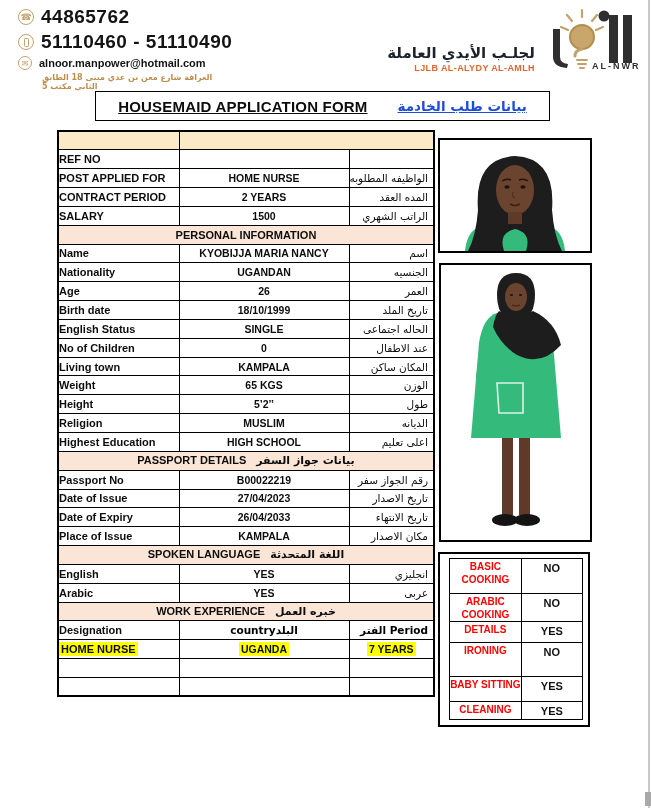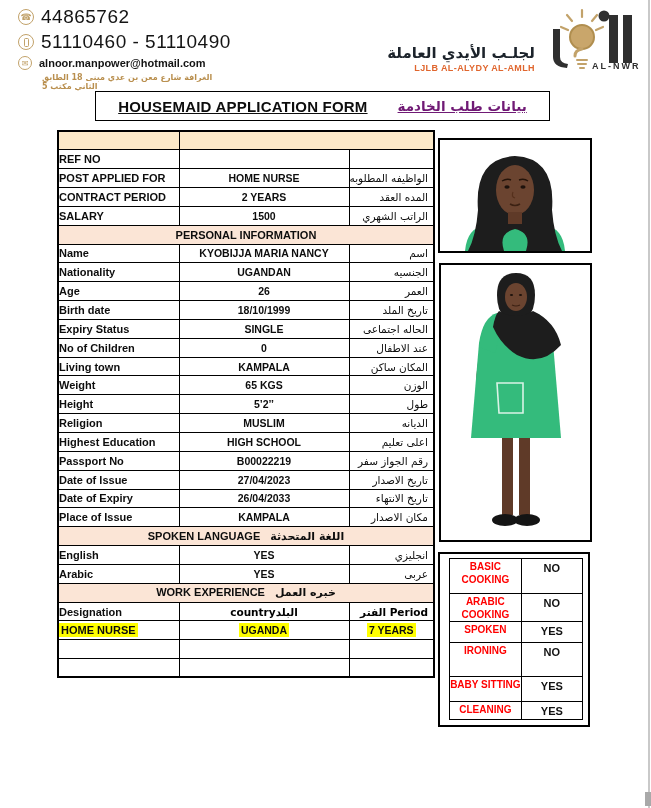--- a/index.html
+++ b/index.html
@@ -13,42 +13,42 @@
   
   .contact { position:absolute; left:18px; top:6px; }
   .contact-row { display:flex; align-items:center; margin-bottom:3px; }
   .icon-circle {
     width:16px; height:16px; border:1.5px solid #C2A26A; border-radius:50%;
     display:flex; align-items:center; justify-content:center;
     color:#C2A26A; font-size:9px; margin-right:7px; flex:0 0 auto;
   }
   .icon-circle.small { width:14px; height:14px; font-size:8px; }
   .mobile-glyph { width:5px; height:9px; border:1.2px solid #C2A26A; border-radius:1.5px; }
-  .phone-number { font-size:19px; font-weight:400; color:#141414; letter-spacing:0.5px; }
+  .phone-number { font-size:19px; font-weight:700; color:#141414; letter-spacing:0.5px; }
   .email-text { font-size:11px; font-weight:700; color:#141414; }
   .address-ar {
     margin-left:24px; margin-top:2px; font-size:8px; font-weight:700;
     color:#B98F4E; font-family:"DejaVu Sans", sans-serif; direction:rtl; text-align:left;
     width:175px;
   }
 
   
   .brand-text { position:absolute; left:375px; top:44px; width:160px; text-align:right; }
   .company-ar { font-size:15px; font-weight:700; color:#1c232b; font-family:"DejaVu Sans", sans-serif; }
   .company-translit { font-size:9px; font-weight:700; color:#E0662E; letter-spacing:0.4px; margin-top:1px; }
   .logo-box { position:absolute; left:544px; top:5px; width:96px; height:72px; }
 
   
   .title-box {
     position:absolute; left:95px; top:91px; width:455px; height:30px;
     border:1.6px solid #000; display:flex; align-items:center; justify-content:center; gap:30px;
     background:#fff;
   }
   .title-en { font-size:15px; font-weight:800; text-decoration:underline; color:#0d0d0d; letter-spacing:0.2px; }
-  .title-ar { font-size:13.5px; font-weight:700; text-decoration:underline; color:#701a75; font-family:"DejaVu Sans", sans-serif; }
+  .title-ar { font-size:13.5px; font-weight:700; text-decoration:underline; color:#1d4ed8; font-family:"DejaVu Sans", sans-serif; }
 
   
   .app-table {
     position:absolute; left:57px; top:130px; width:376px;
     border-collapse:collapse; table-layout:fixed; border:2px solid #000;
   }
   .app-table td { border:1px solid #000; height:18.85px; overflow:hidden; white-space:nowrap; }
   td.lbl { font-weight:700; font-size:11px; text-align:left; color:#0d0d0d; }
   td.val { font-weight:700; font-size:10.5px; text-align:center; color:#0d0d0d; }
   td.arr { font-size:10.5px; text-align:right; padding-right:5px; font-family:"DejaVu Sans", sans-serif; color:#0d0d0d; }
@@ -191,21 +191,21 @@
           <td class="lbl">Age</td>
           <td class="val">26</td>
           <td class="arr">العمر</td>
         </tr>
         <tr>
           <td class="lbl">Birth date</td>
           <td class="val">18/10/1999</td>
           <td class="arr">تاريخ الملد</td>
         </tr>
         <tr>
-          <td class="lbl">Expiry Status</td>
+          <td class="lbl">English Status</td>
           <td class="val">SINGLE</td>
           <td class="arr">الحاله اجتماعى</td>
         </tr>
         <tr>
           <td class="lbl">No of Children</td>
           <td class="val">0</td>
           <td class="arr">عند الاطفال</td>
         </tr>
         <tr>
           <td class="lbl">Living town</td>
@@ -224,20 +224,23 @@
         </tr>
         <tr>
           <td class="lbl">Religion</td>
           <td class="val">MUSLIM</td>
           <td class="arr">الديانه</td>
         </tr>
         <tr>
           <td class="lbl">Highest Education</td>
           <td class="val">HIGH SCHOOL</td>
           <td class="arr">اعلى تعليم</td>
+        </tr>
+        <tr>
+          <td class="section" colspan="3"><span>PASSPORT DETAILS</span><span class="sec-ar">بيانات جواز السفر</span></td>
         </tr>
         <tr>
           <td class="lbl">Passport No</td>
           <td class="val">B00022219</td>
           <td class="arr">رقم الجواز سفر</td>
         </tr>
         <tr>
           <td class="lbl">Date of Issue</td>
           <td class="val">27/04/2023</td>
           <td class="arr">تاريخ الاصدار</td>
@@ -349,21 +352,21 @@
       <tbody id="skills-body">
           <tr>
             <td class="sk-label">BASIC COOKING</td>
             <td class="sk-val">NO</td>
           </tr>
           <tr>
             <td class="sk-label">ARABIC COOKING</td>
             <td class="sk-val">NO</td>
           </tr>
           <tr>
-            <td class="sk-label">SPOKEN</td>
+            <td class="sk-label">DETAILS</td>
             <td class="sk-val">YES</td>
           </tr>
           <tr>
             <td class="sk-label">IRONING</td>
             <td class="sk-val">NO</td>
           </tr>
           <tr>
             <td class="sk-label">BABY SITTING</td>
             <td class="sk-val">YES</td>
           </tr>

